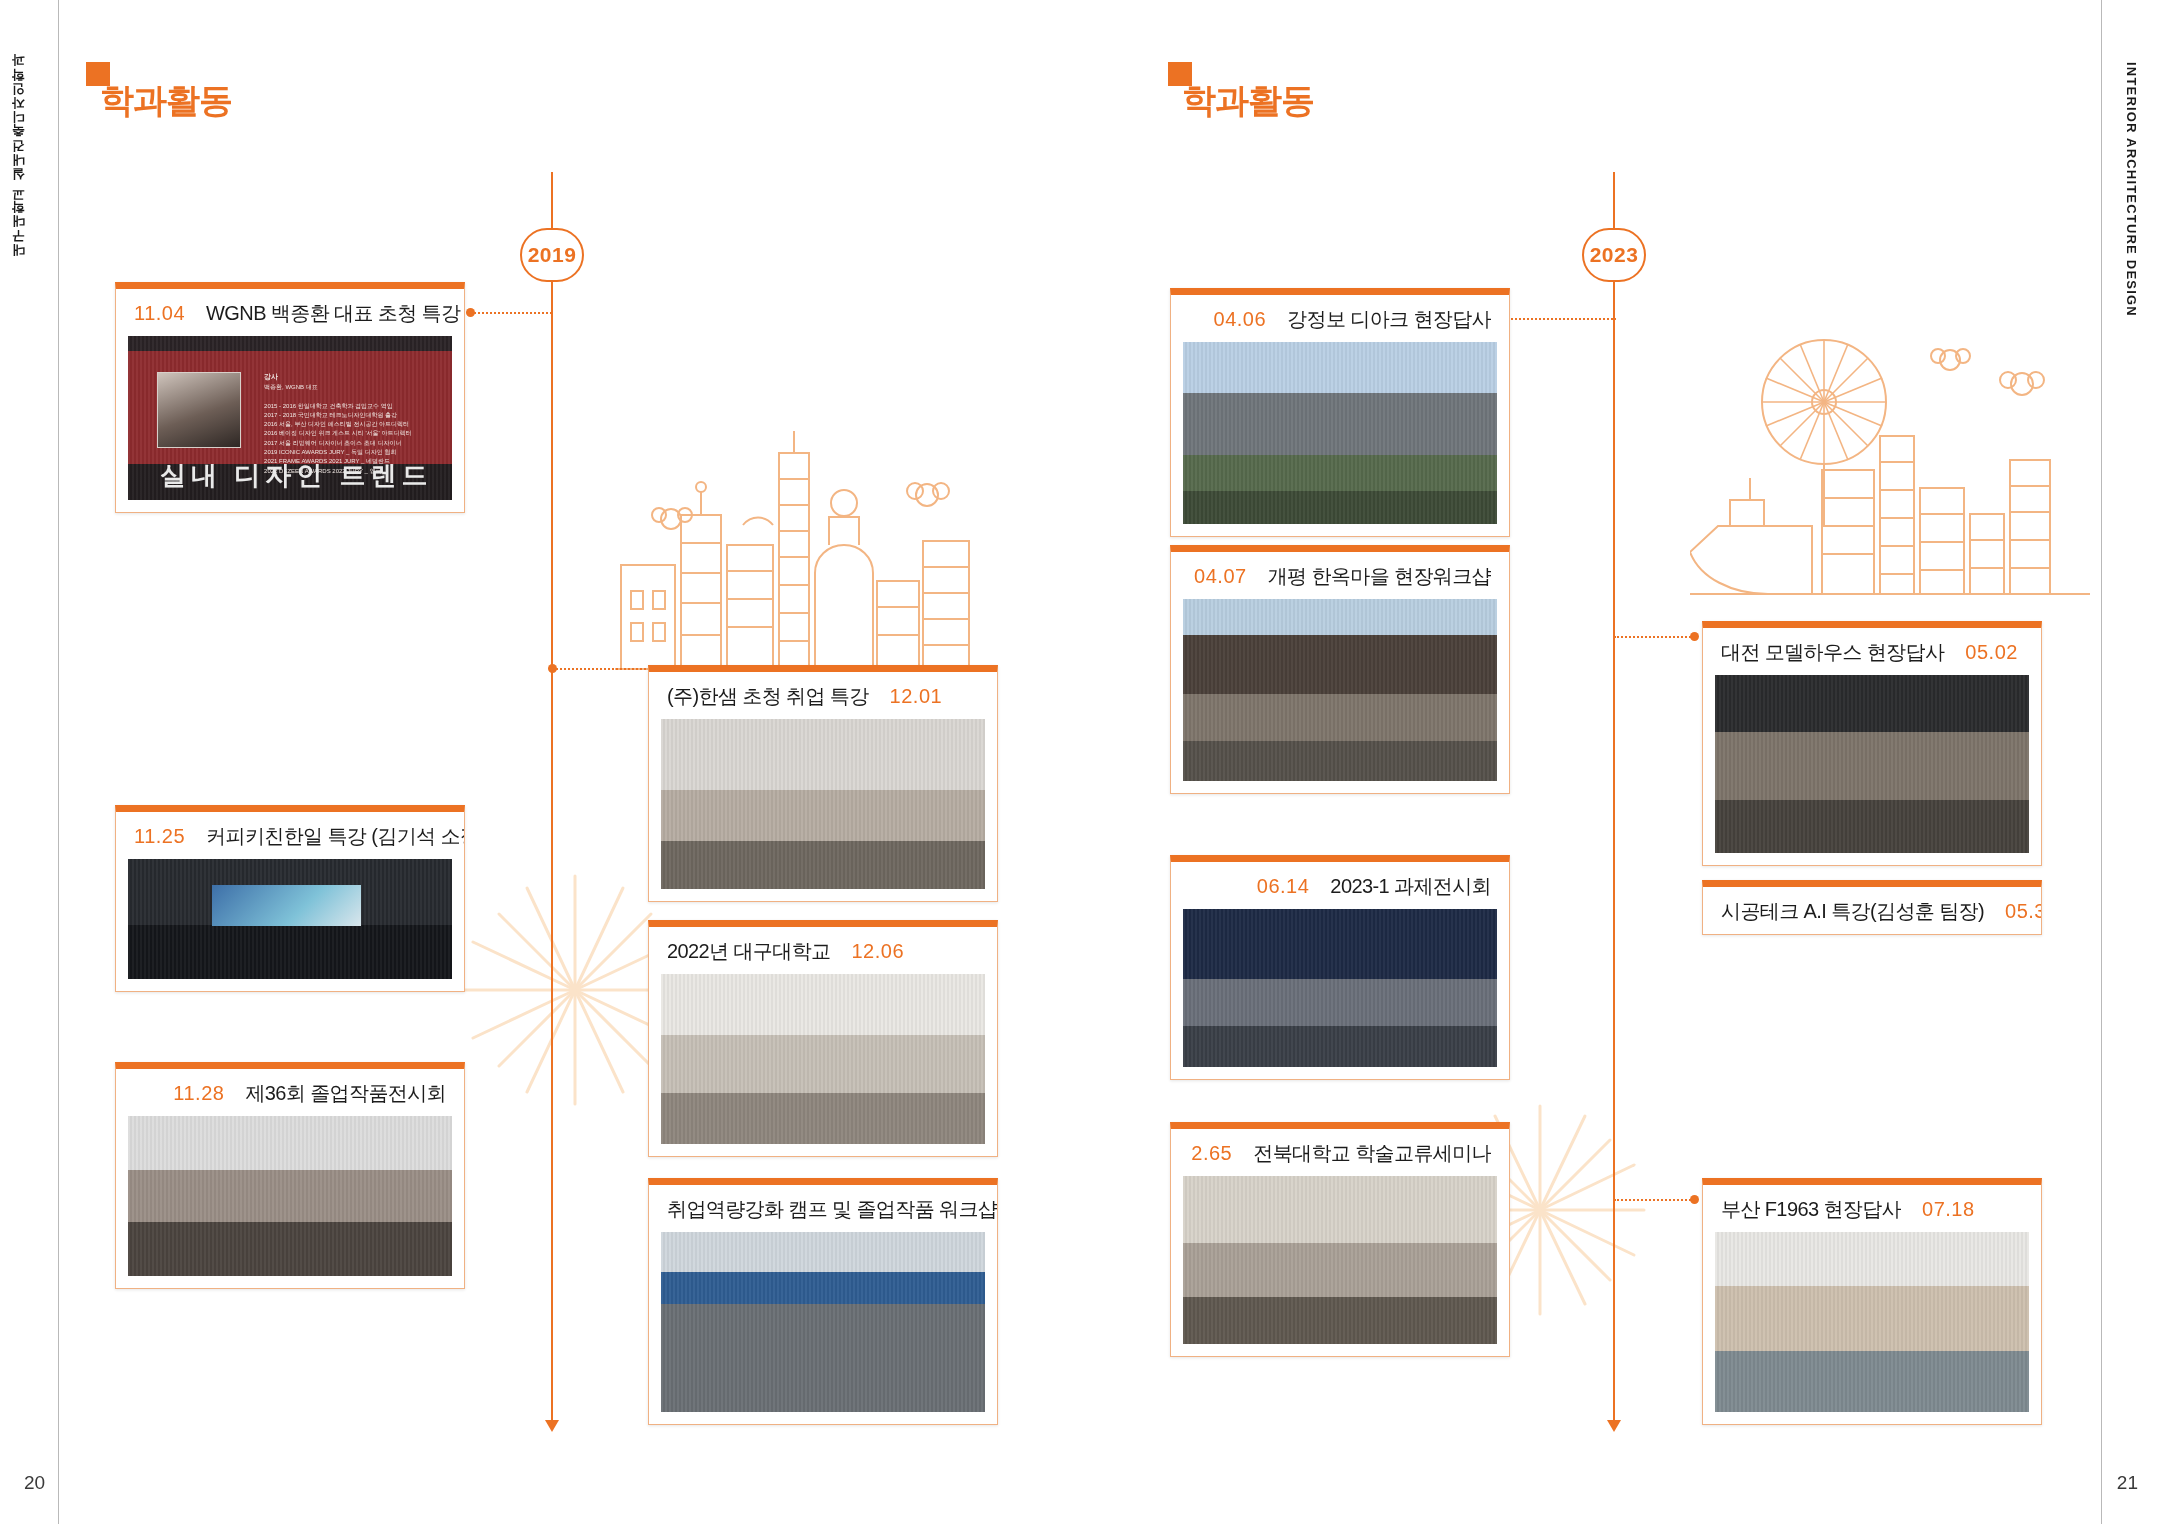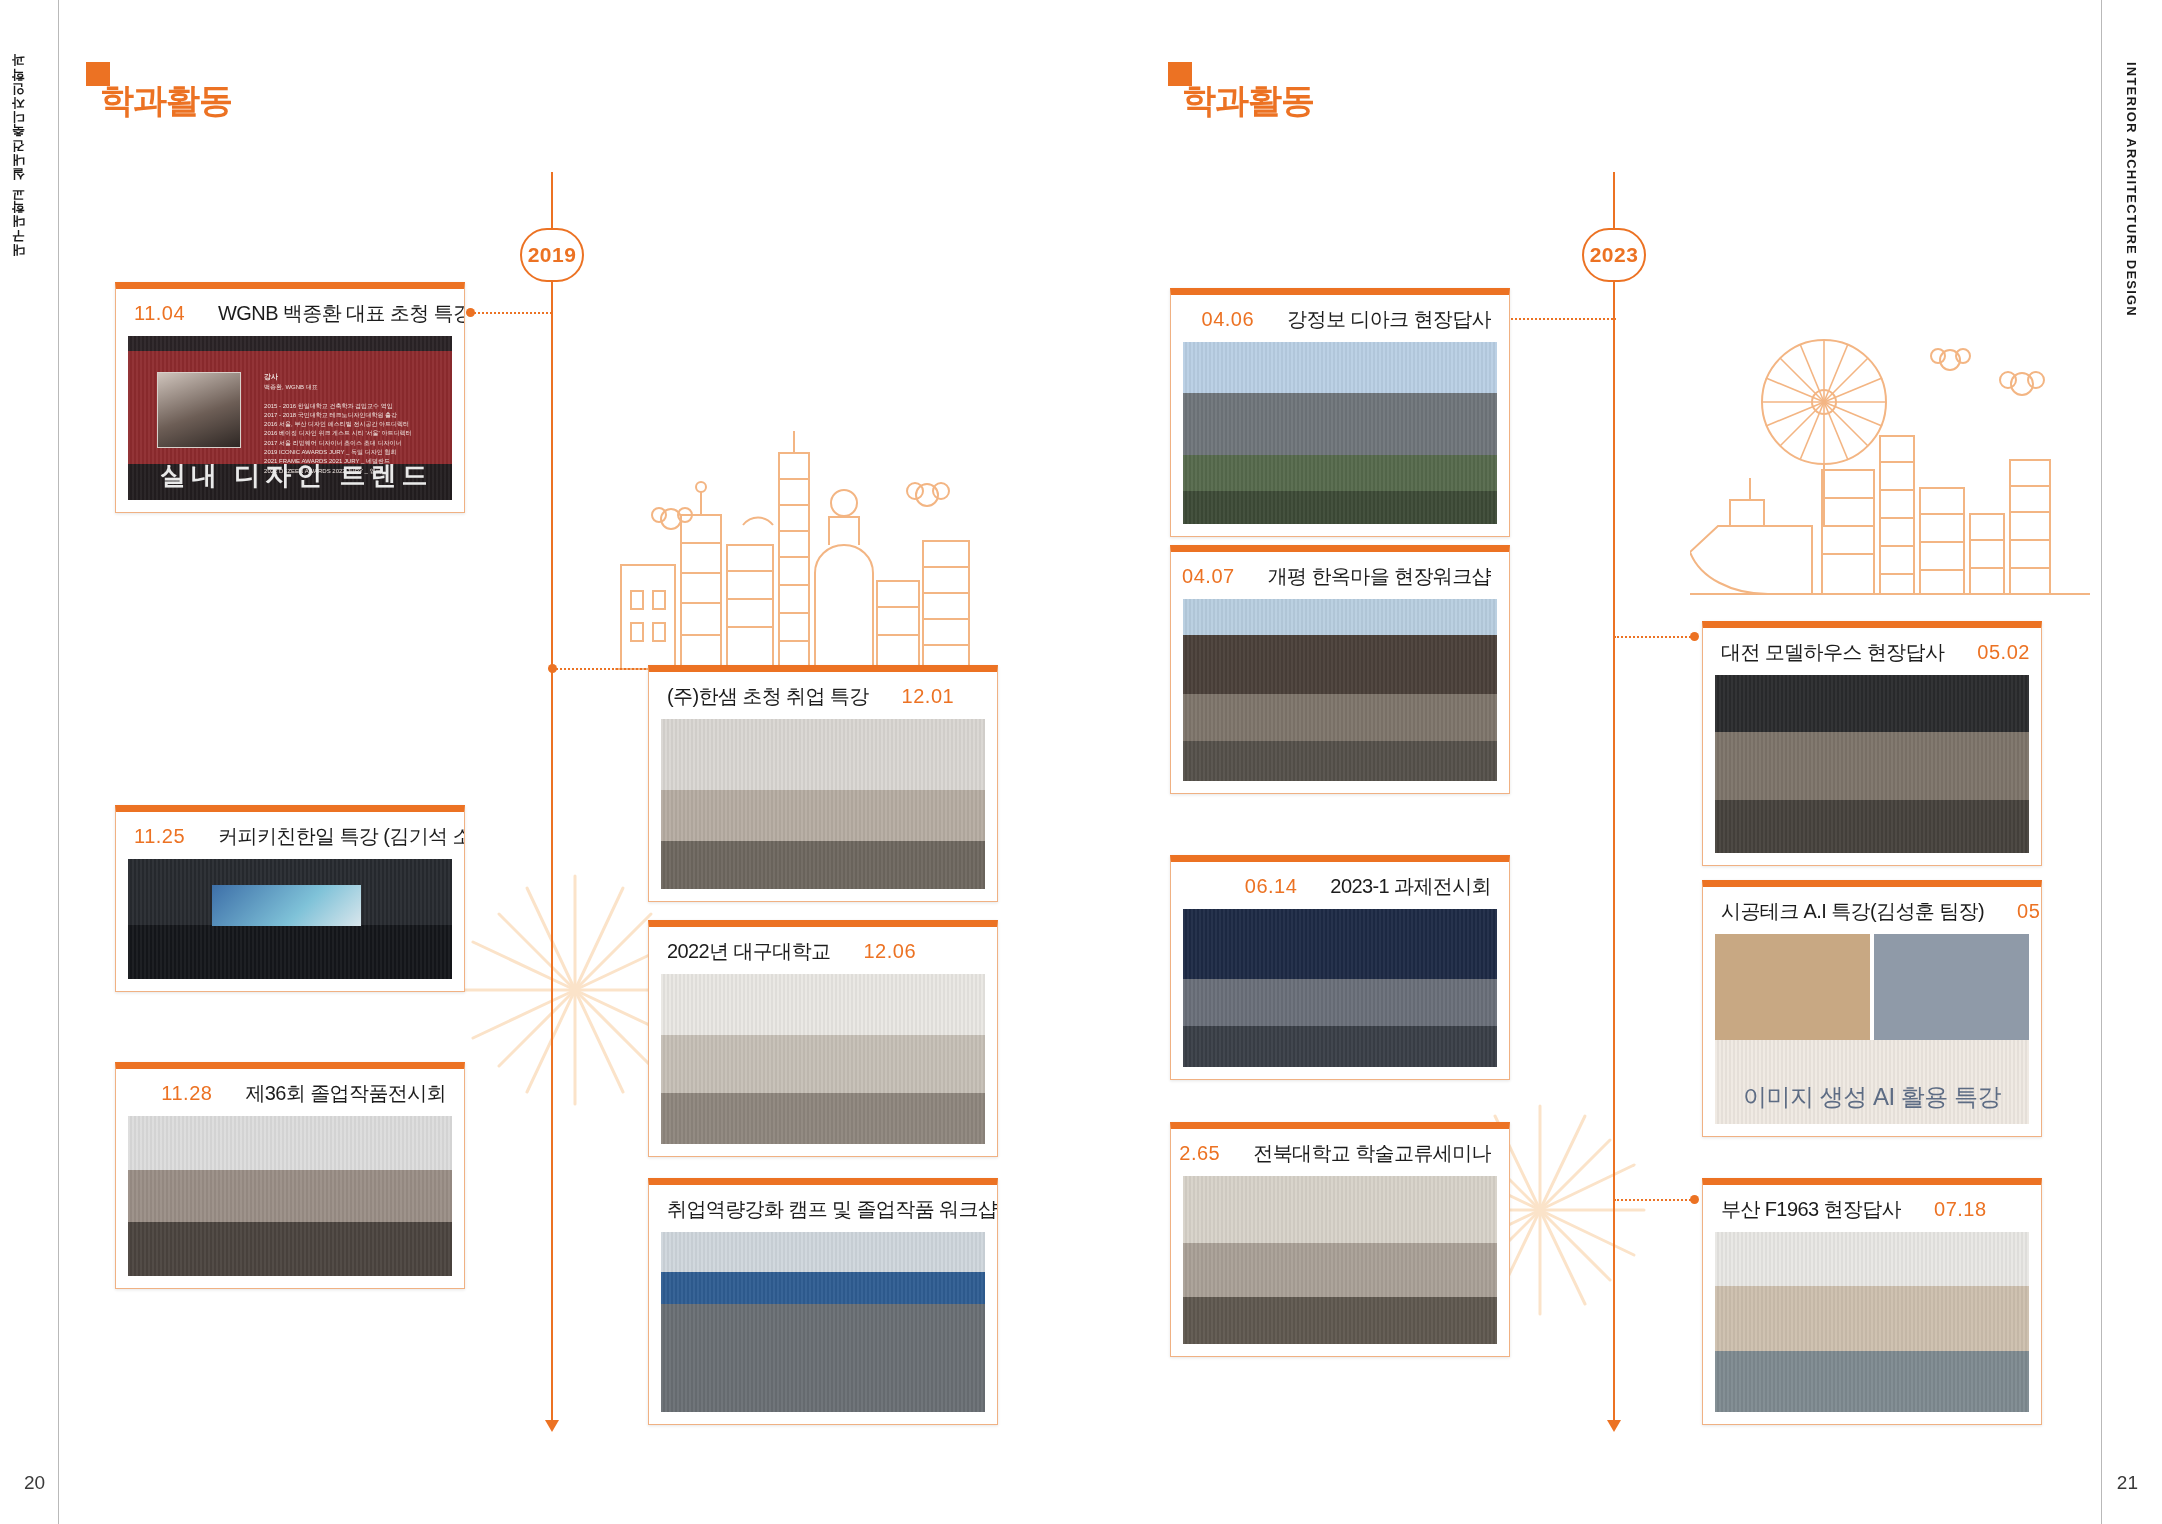--- a/index.html
+++ b/index.html
@@ -84,21 +84,21 @@
   
   .card {
     position: absolute;
     background: #fff;
     border: 1px solid #f0b183;
     border-top: 7px solid #ec7223;
     box-shadow: 0 1px 3px rgba(0,0,0,.10);
     overflow: hidden;
   }
   .card-head {
-    display: flex; align-items: baseline; gap: 33px;
+    display: flex; align-items: baseline; gap: 21px;
     padding: 11px 14px 9px 14px;
     white-space: nowrap;
   }
   .card-head.right-align { justify-content: flex-end; padding-right: 18px; }
   .card-head.left-align  { justify-content: flex-start; padding-left: 18px; }
   .card-date {
     color: #ec7223; font-size: 20px; font-weight: 500; letter-spacing: .5px;
   }
   .card-title {
     color: #1c1c1c; font-size: 20px; font-weight: 400; letter-spacing: -.6px;
@@ -471,26 +471,20 @@
     <div class="card-photo" style="height:178px;">
         <div class="ph ph-model"></div>
       </div>
   </div>
 
   <div class="card" style="left:1702px; top:880px; width:340px;">
     <div class="card-head left-align">
       <span class="card-title">시공테크 A.I 특강(김성훈 팀장)</span>
       <span class="card-date">05.30</span>
     </div>
-    <div class="card-photo" style="height:190px;">
-      <div class="ph ph-ai">
-        <div class="split"></div>
-        <div class="ai-txt">이미지 생성 AI 활용 특강</div>
-      </div>
-    </div>
   </div>
 
   <div class="card" style="left:1702px; top:1178px; width:340px;">
     <div class="card-head left-align">
       <span class="card-title">부산 F1963 현장답사</span>
       <span class="card-date">07.18</span>
     </div>
     <div class="card-photo" style="height:180px;">
         <div class="ph ph-gallery"></div>
       </div>

